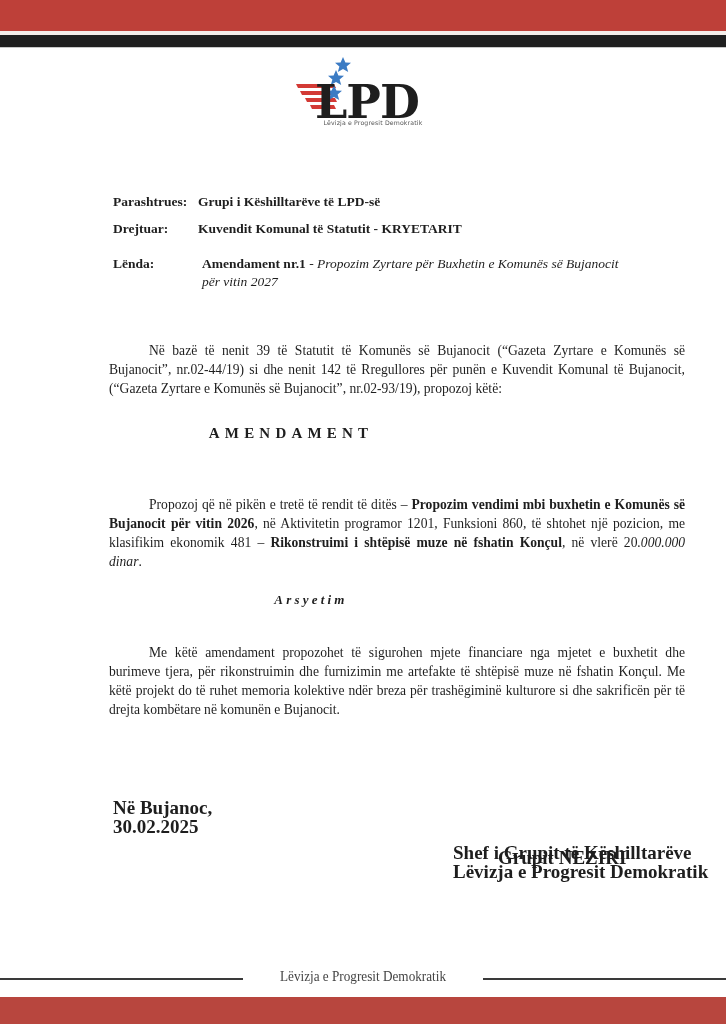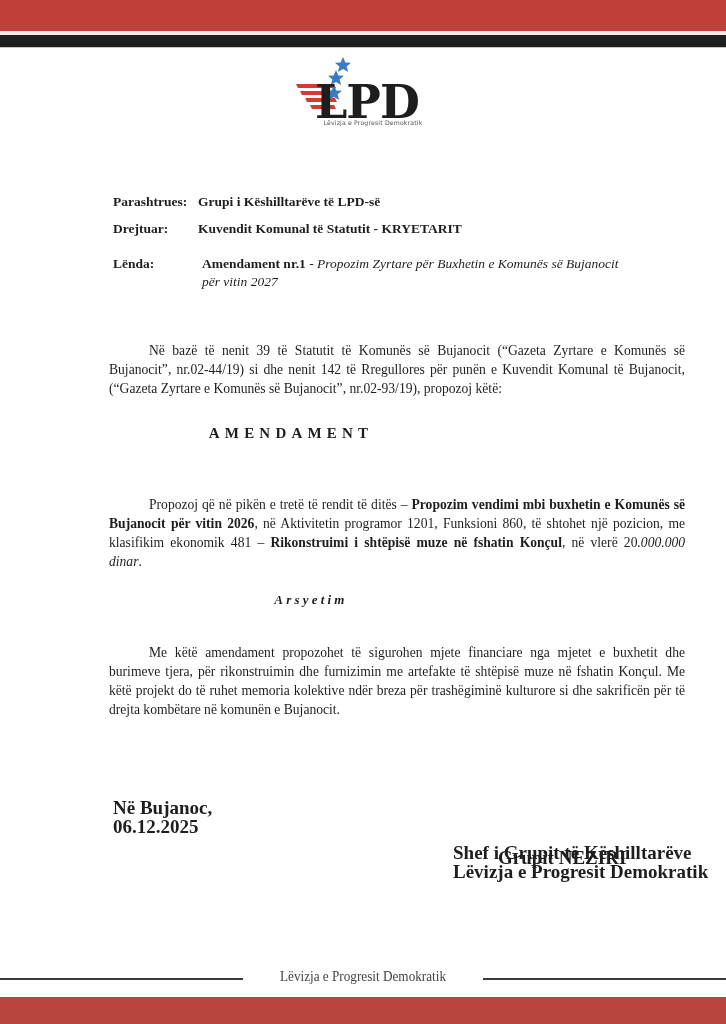--- a/index.html
+++ b/index.html
@@ -97,21 +97,21 @@
 <div class="heading" style="top:425px;">AMENDAMENT</div>
 
 <p class="para" style="top:478px;"><span>Propozoj që në pikën e tretë të rendit të ditës – </span><b>Propozim vendimi mbi buxhetin e Komunës së Bujanocit për vitin 2026</b><span>, në Aktivitetin programor 1201, Funksioni 860, të shtohet një pozicion, me klasifikim ekonomik 481 – </span><b>Rikonstruimi i shtëpisë muze në fshatin Konçul</b><span>, në vlerë 20</span><i>.000.000 dinar</i><span>.</span></p>
 
 <div class="subheading" style="top:592px;">Arsyetim</div>
 
 <p class="para" style="top:626px;">Me këtë amendament propozohet të sigurohen mjete financiare nga mjetet e buxhetit dhe burimeve tjera, për rikonstruimin dhe furnizimin me artefakte të shtëpisë muze në fshatin Konçul. Me këtë projekt do të ruhet memoria kolektive ndër breza për trashëgiminë kulturore si dhe sakrificën për të drejta kombëtare në komunën e Bujanocit.</p>
 
 <div class="sig" style="left:113px; top:798px;">
   <div>Në Bujanoc,</div>
-  <div>06.12.2025</div>
+  <div>30.02.2025</div>
 </div>
 <div class="sig" style="left:453px; top:843px; text-align:center; width:196px;">
   <div>Shef i Grupit të Këshilltarëve</div>
   <div>Lëvizja e Progresit Demokratik</div>
 </div>
 <div class="sig" style="left:498px; top:848px;">Grupit NEZIRI</div>
 
 <div class="footer-line-l"></div>
 <div class="footer-text">Lëvizja e Progresit Demokratik</div>
 <div class="footer-line-r"></div>

